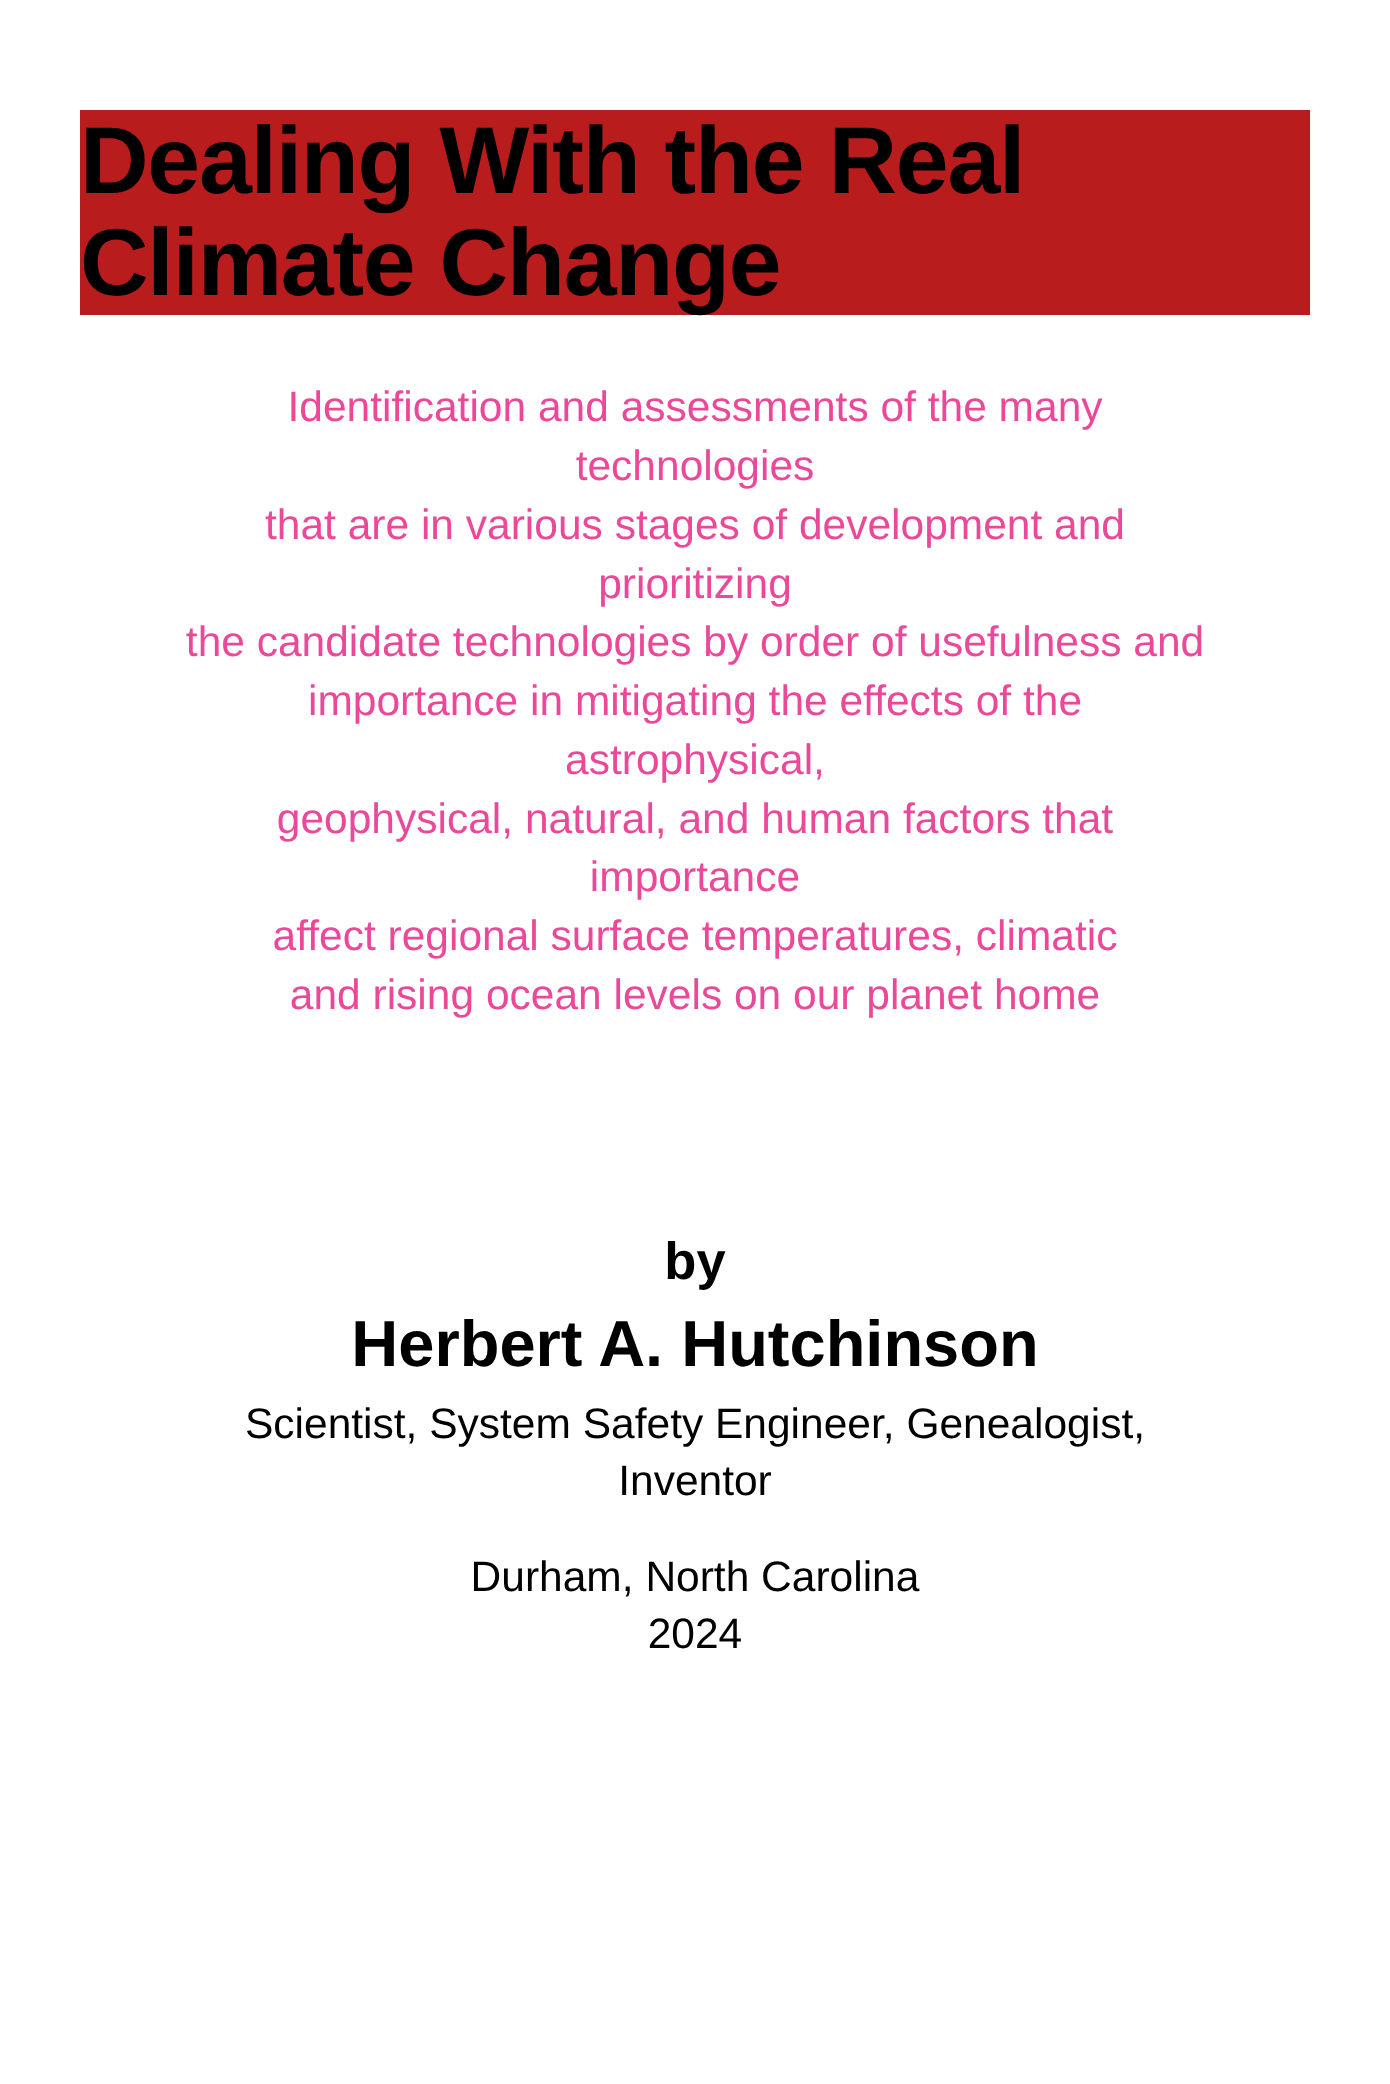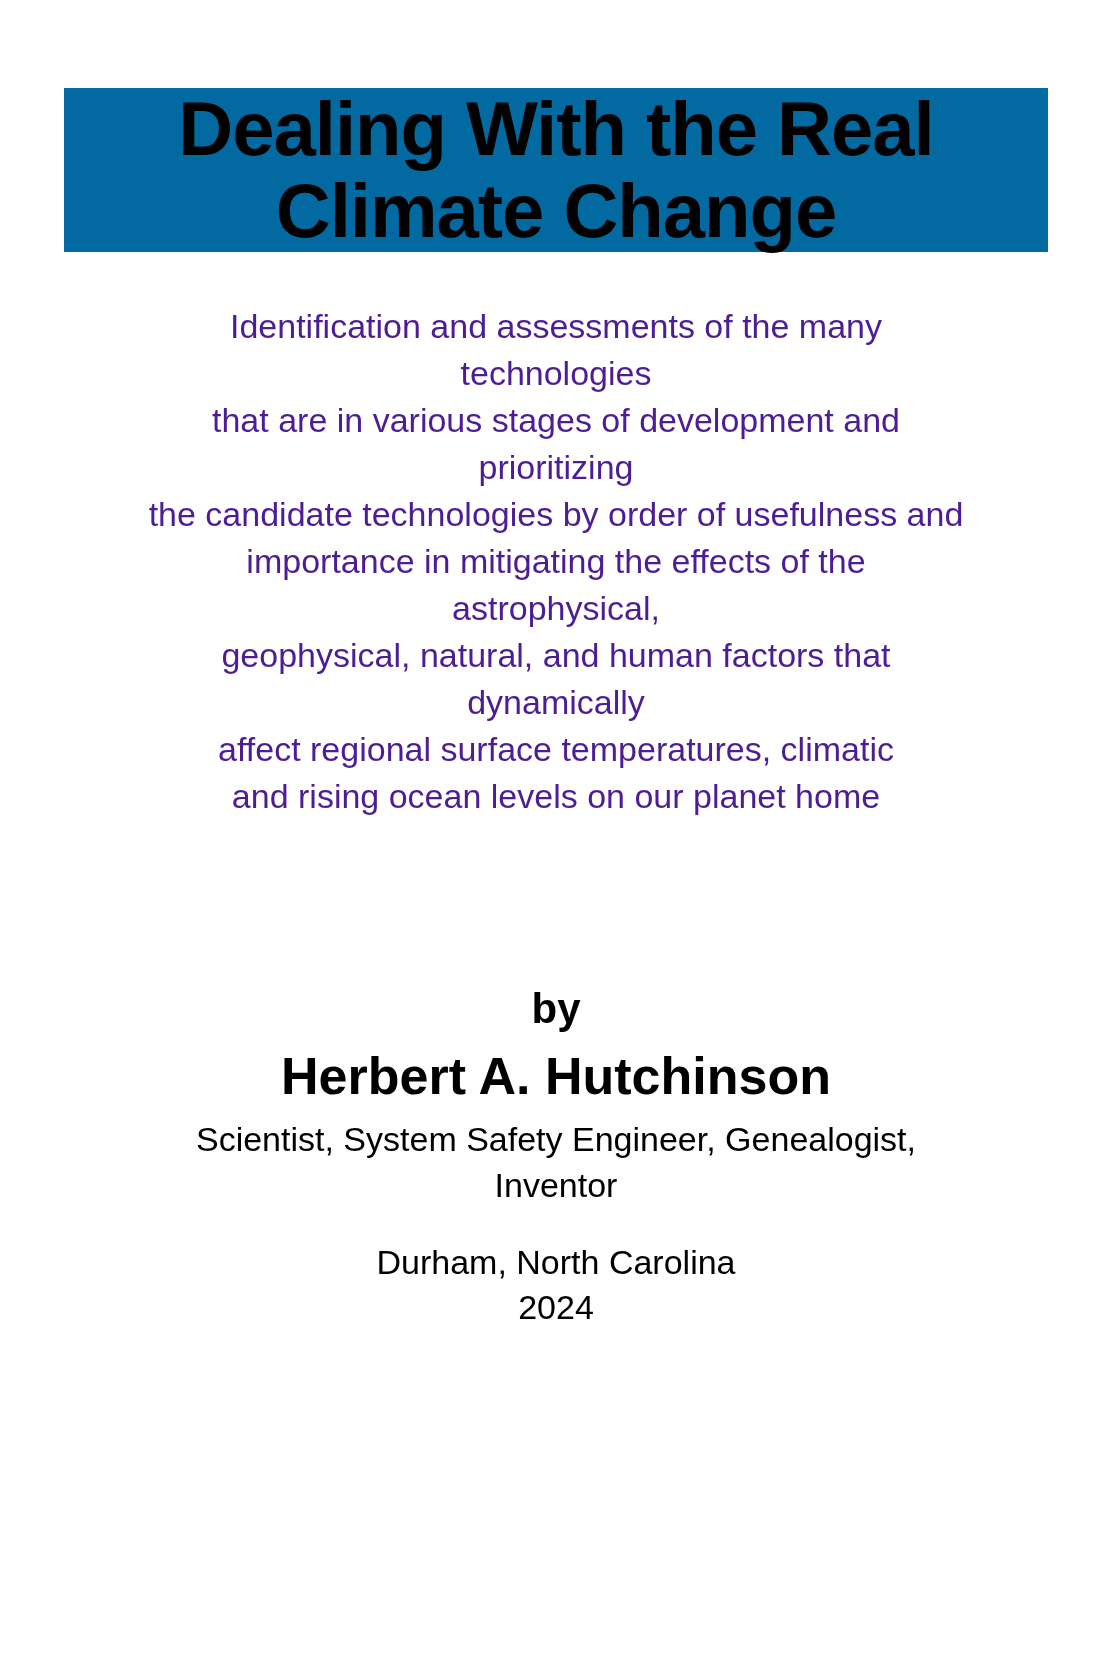--- a/index.html
+++ b/index.html
@@ -12,35 +12,34 @@
     width: 1112px;
     height: 1667px;
     background: #ffffff;
     color: #000000;
     font-family: "Liberation Sans", sans-serif;
     overflow: hidden;
   }
   .title-block {
     margin: 88px auto 0 auto;
     width: 984px;
-    background: #0369a1;
-    text-align: center;
+    background: #b91c1c;
     font-weight: 700;
     font-size: 76px;
     line-height: 82px;
     letter-spacing: -1px;
     color: #000000;
   }
   .subtitle-block {
     margin-top: 51px;
     text-align: center;
     font-size: 34px;
     line-height: 47px;
     font-weight: 400;
-    color: #4c1d95;
+    color: #ec4899;
   }
   .by-label {
     margin-top: 164px;
     text-align: center;
     font-size: 42px;
     line-height: 50px;
     font-weight: 700;
   }
   .author-name {
     margin-top: 12px;
@@ -76,21 +75,21 @@
 
   <div class="subtitle-block">
     <div>Identification and assessments of the many</div>
     <div>technologies</div>
     <div>that are in various stages of development and</div>
     <div>prioritizing</div>
     <div>the candidate technologies by order of usefulness and</div>
     <div>importance in mitigating the effects of the</div>
     <div>astrophysical,</div>
     <div>geophysical, natural, and human factors that</div>
-    <div>dynamically</div>
+    <div>importance</div>
     <div>affect regional surface temperatures, climatic</div>
     <div>and rising ocean levels on our planet home</div>
   </div>
 
   <div class="by-label">by</div>
 
   <div class="author-name">Herbert A. Hutchinson</div>
 
   <div class="credentials-block">
     <div>Scientist, System Safety Engineer, Genealogist,</div>

